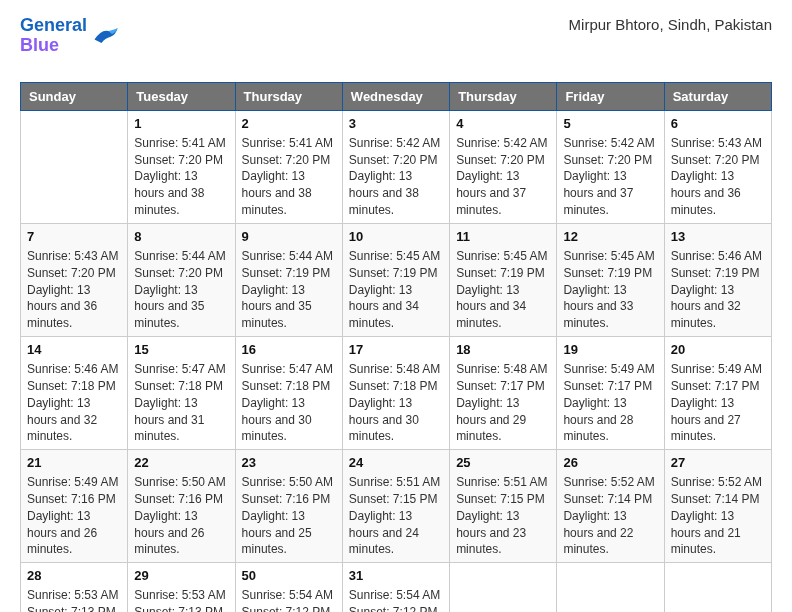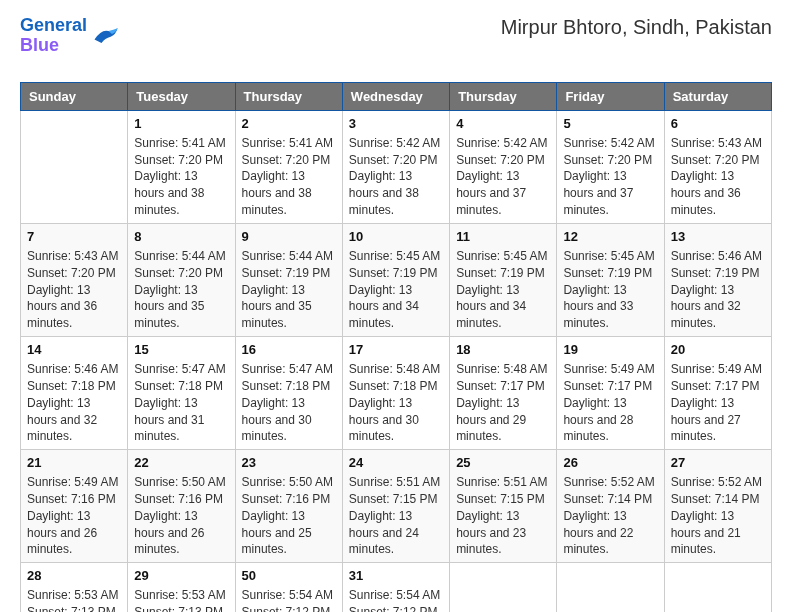--- a/index.html
+++ b/index.html
@@ -29,21 +29,21 @@
     .title-area {
       text-align: right;
     }
     .month-title {
       font-size: 42px;
       font-weight: bold;
       color: #1a1a1a;
       line-height: 1.1;
     }
     .location {
-      font-size: 20px;
+      font-size: 15px;
       color: #333;
     }
     .calendar {
       width: 100%;
       border-collapse: collapse;
       border: 1px solid #ccc;
     }
     .calendar th {
       background-color: #737373;
       color: #fff;

